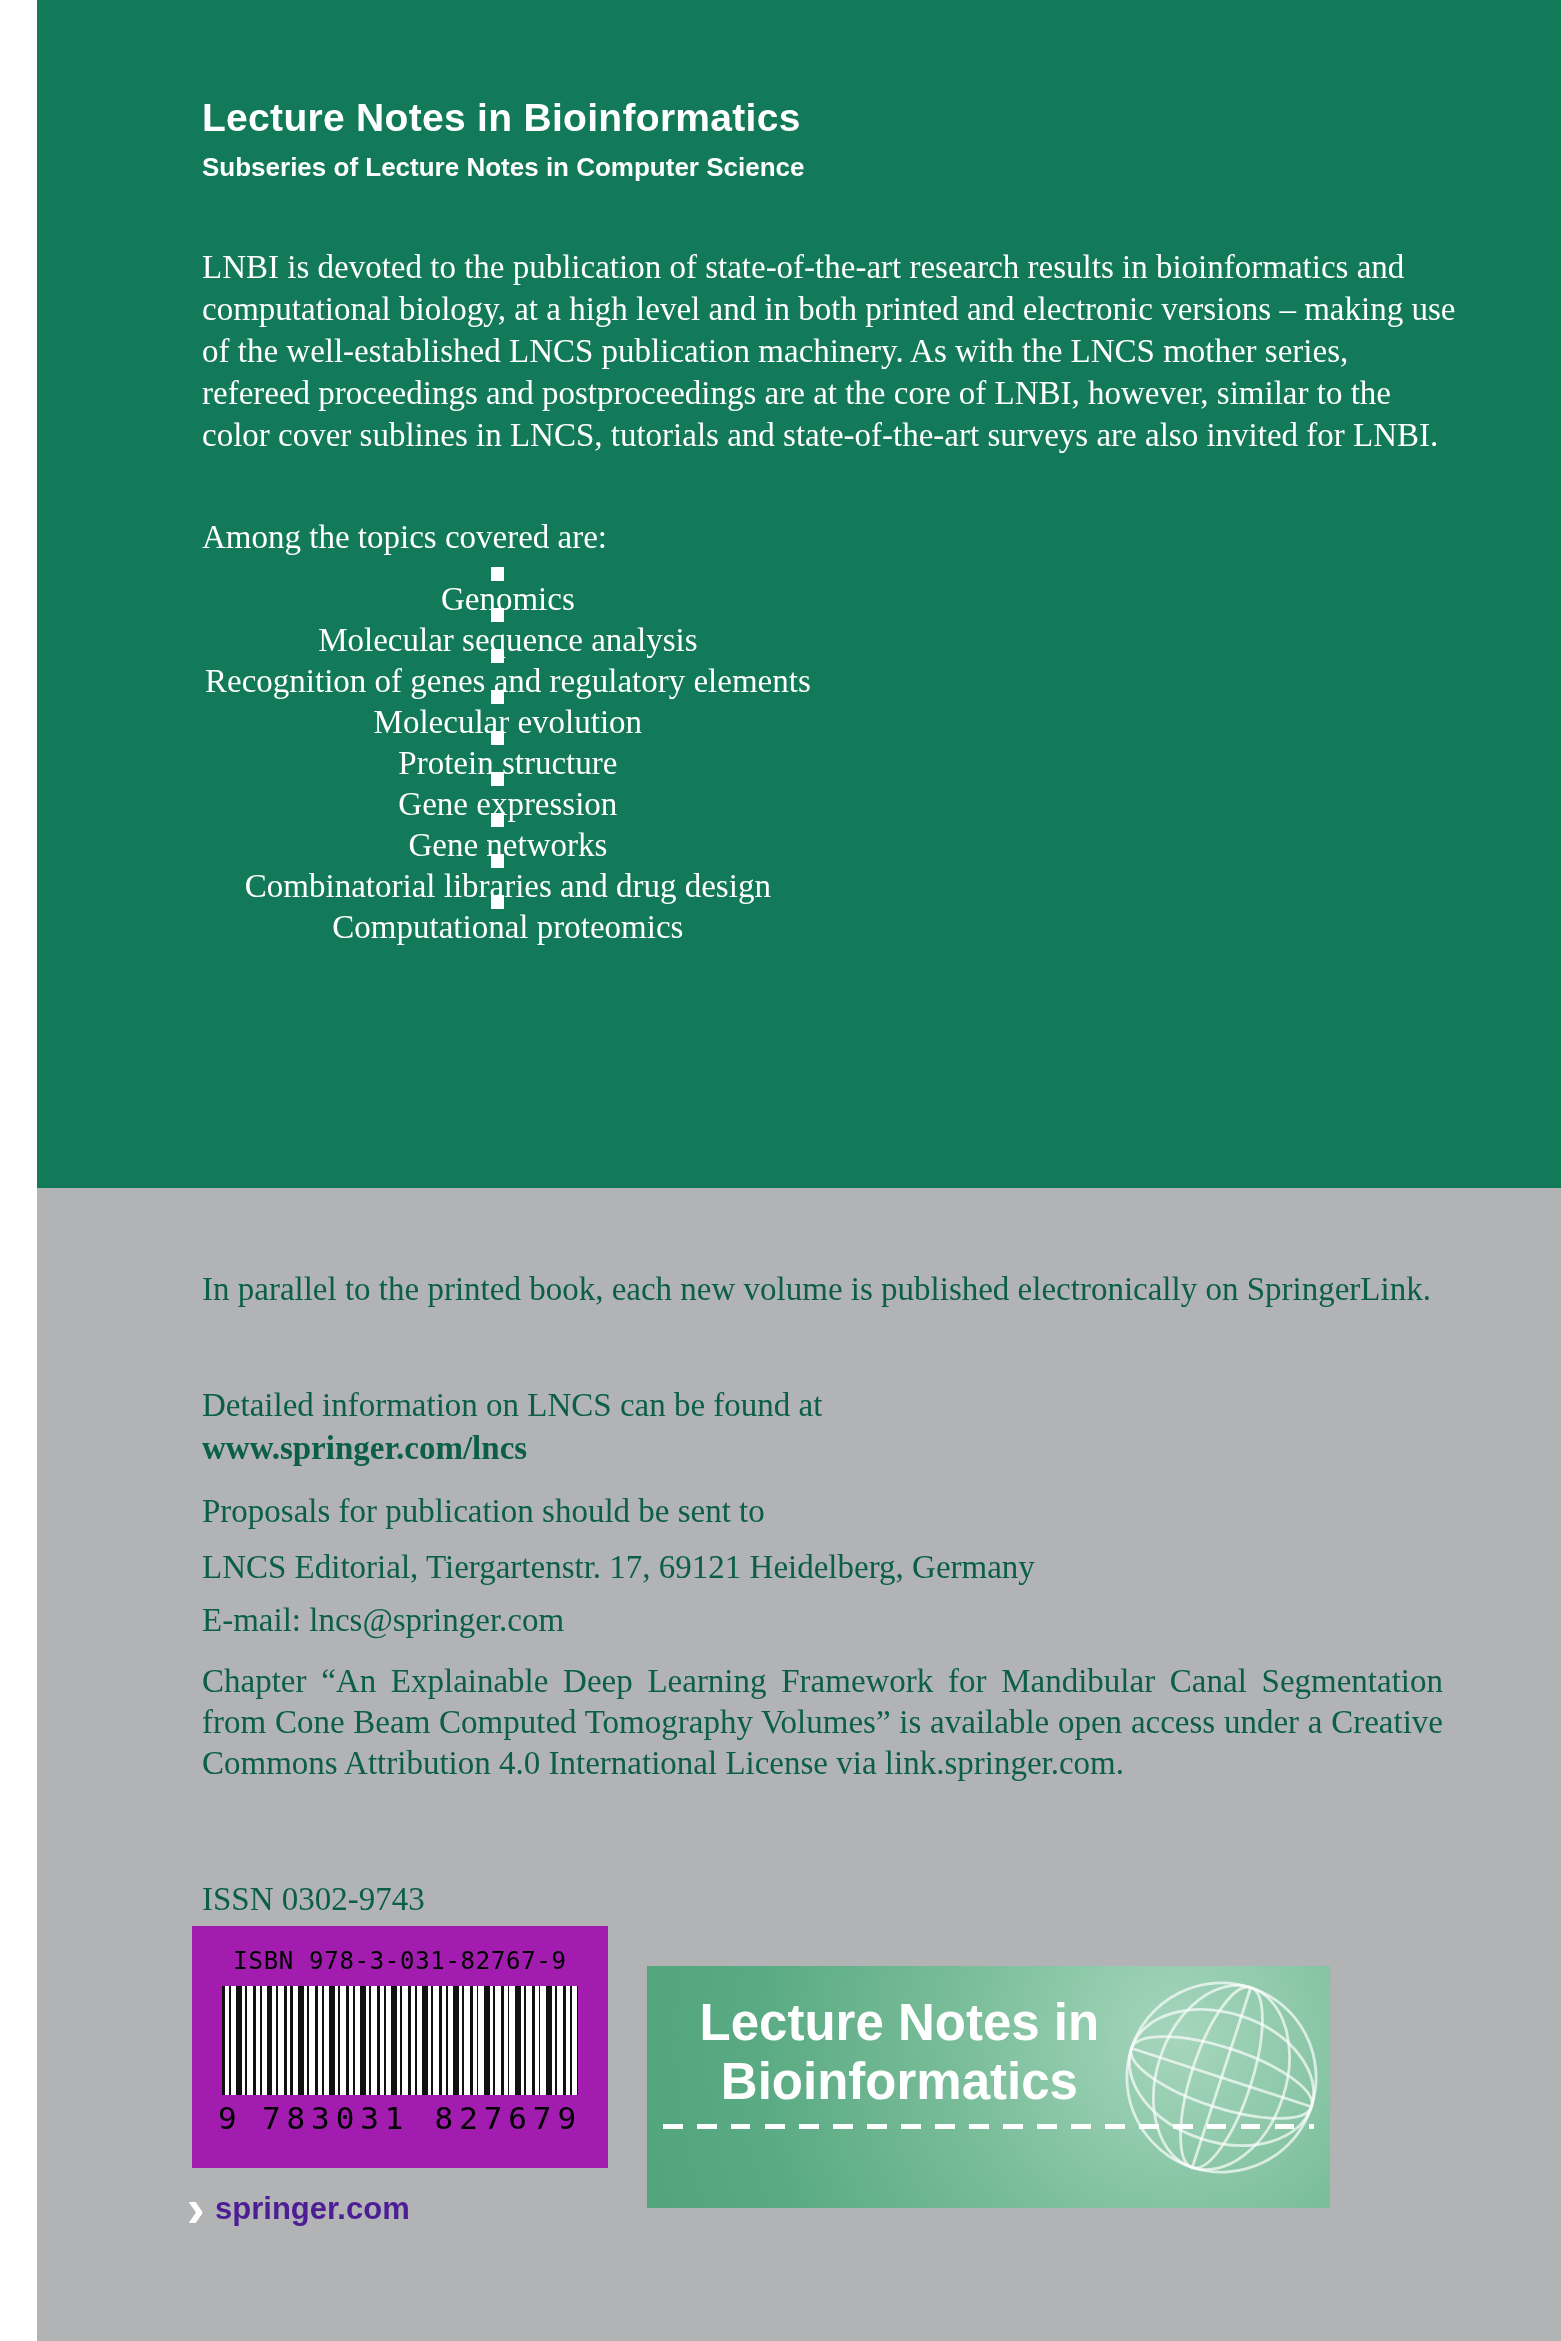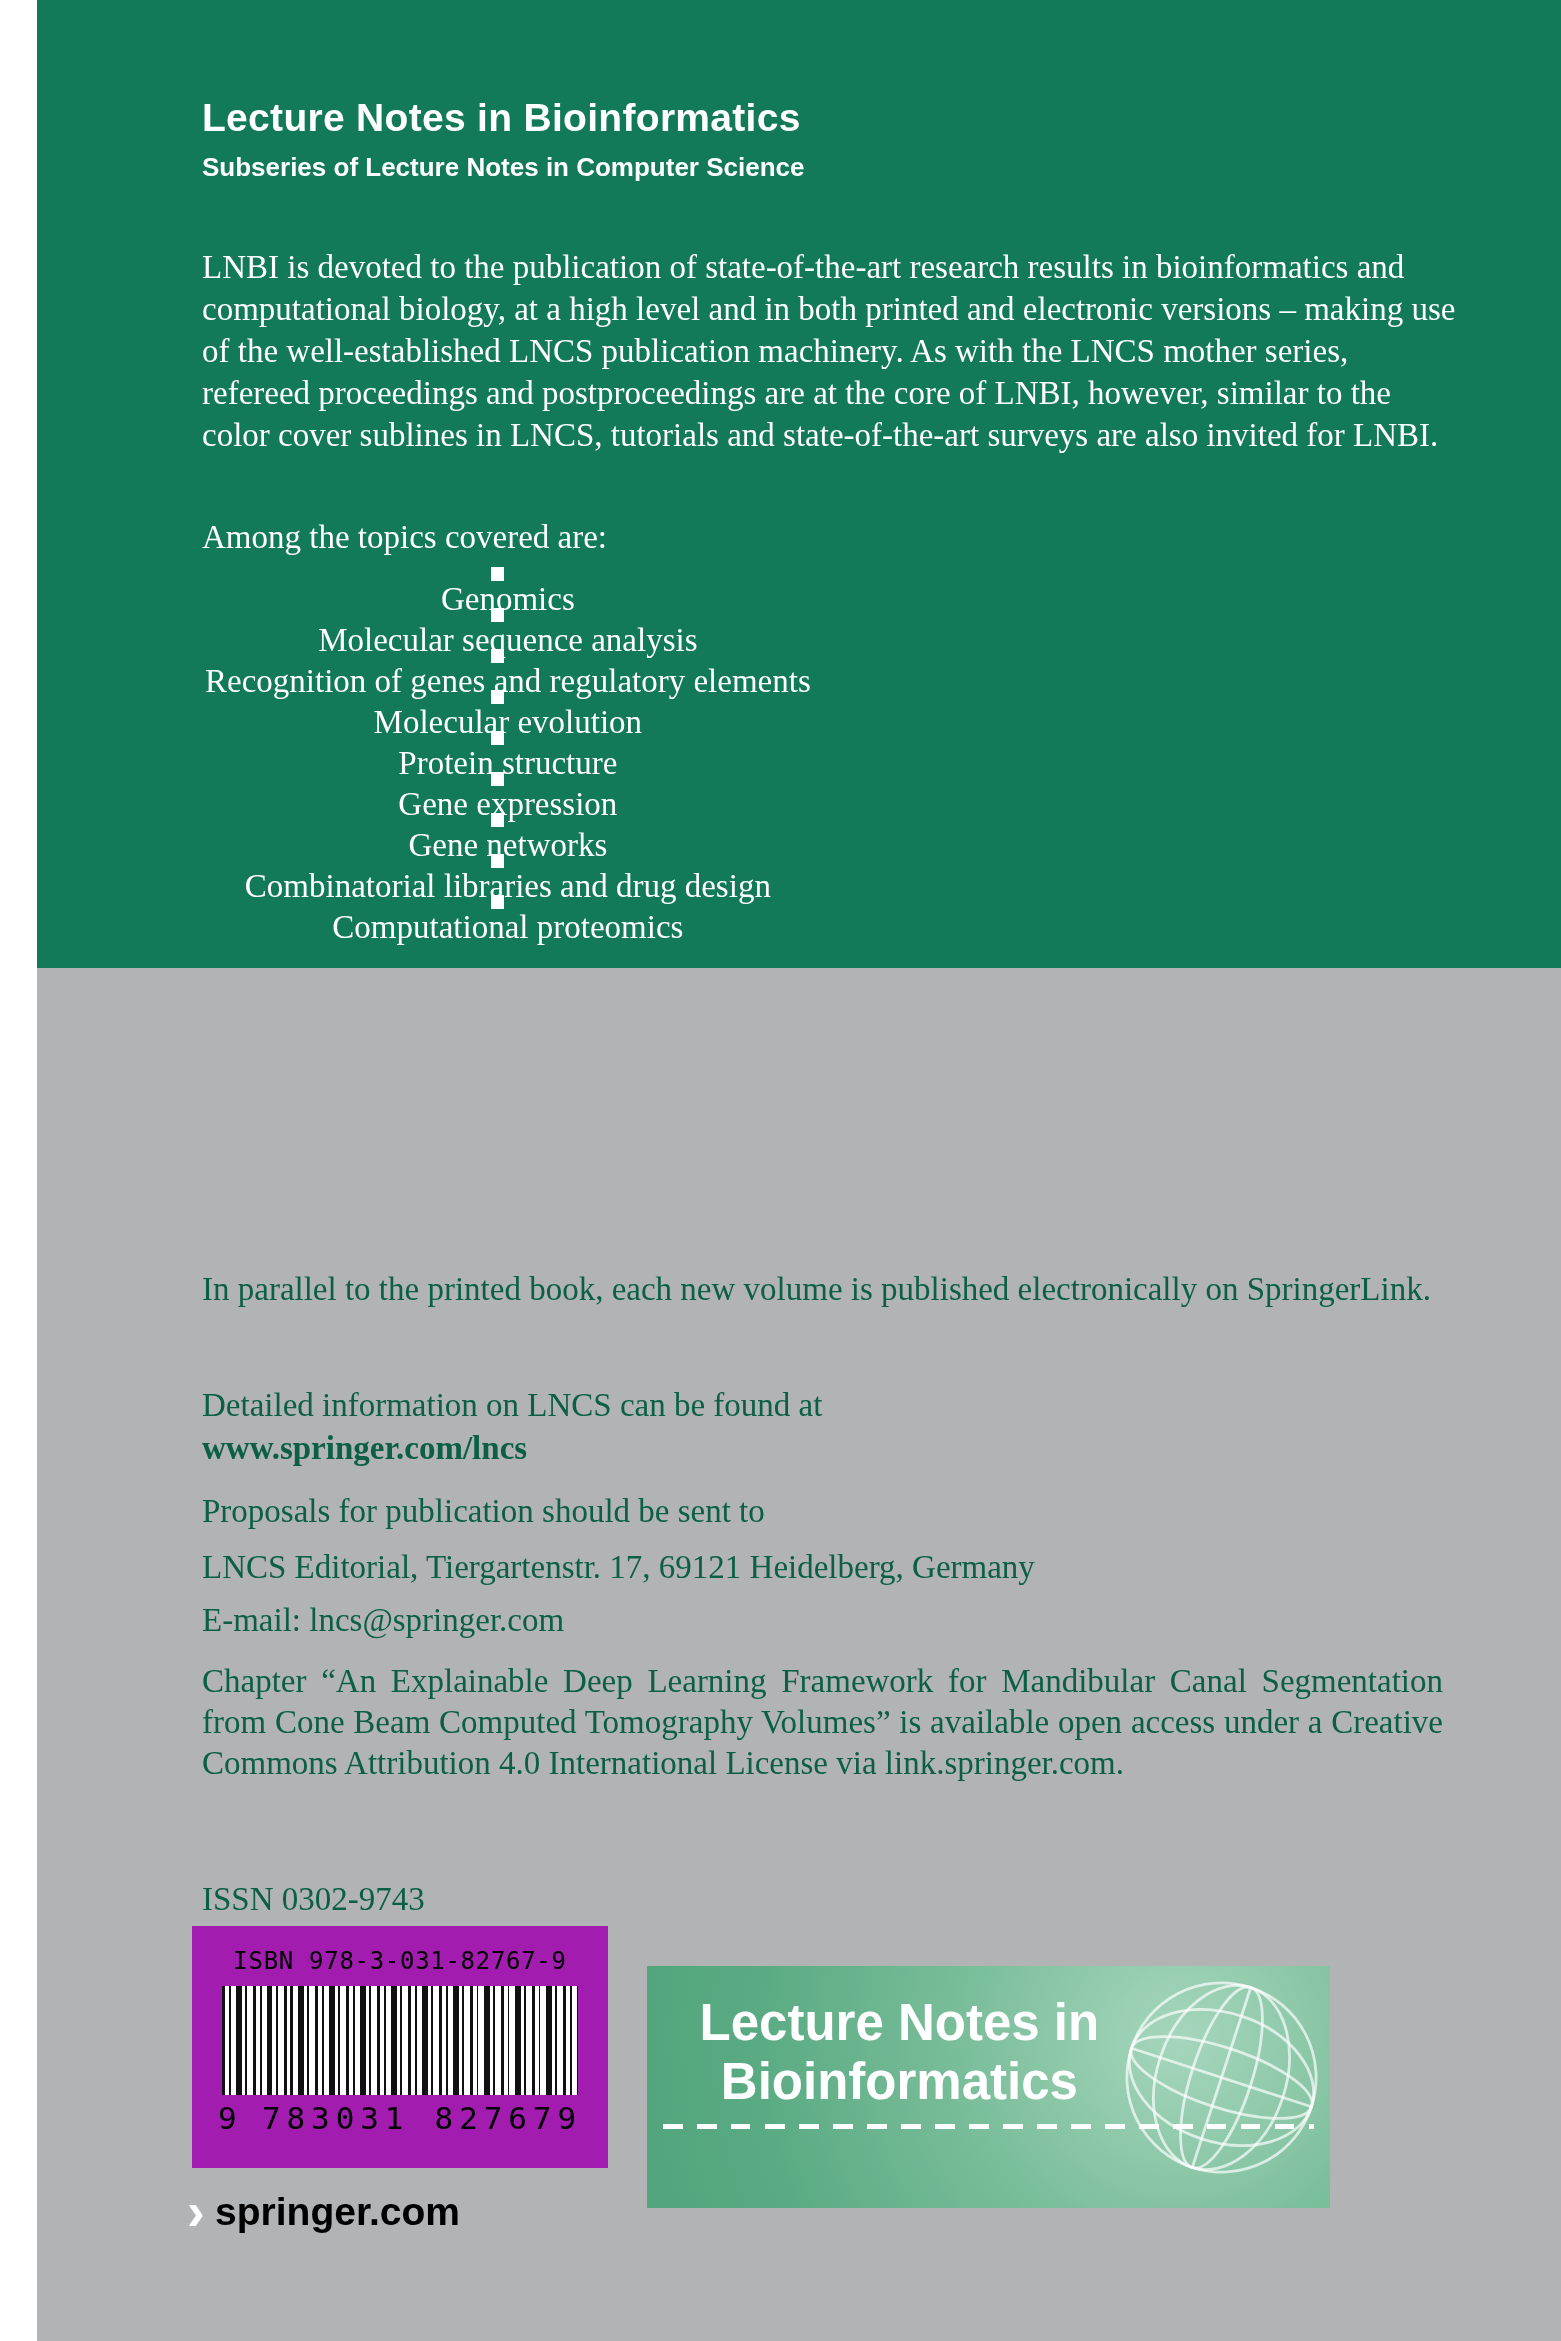--- a/index.html
+++ b/index.html
@@ -5,21 +5,21 @@
   * { margin:0; padding:0; box-sizing:border-box; }
   body { margin:0; background:#777; }
   .page {
     position:relative; width:1562px; height:2342px;
     background:#b2b3b5; overflow:hidden;
     font-family:"Liberation Serif", serif;
   }
   .left-strip { position:absolute; left:0; top:0; width:37px; height:2342px; background:#ffffff; }
 
   
-  .green-panel { position:absolute; left:37px; top:0; width:1525px; height:968px; background:#127a58; color:#fff; }
+  .green-panel { position:absolute; left:37px; top:0; width:1525px; height:1188px; background:#127a58; color:#fff; }
   .series-title { position:absolute; top:96px; left:165px; font-family:"Liberation Sans",sans-serif; font-weight:bold; font-size:39px; letter-spacing:0.3px; }
   .series-subtitle { position:absolute; top:152px; left:165px; font-family:"Liberation Sans",sans-serif; font-weight:bold; font-size:26px;text-align:center; }
   .series-desc { position:absolute; top:246px; left:165px; width:1256px; font-size:33px; line-height:42px; }
   .topics-heading { position:absolute; top:519px; left:165px; font-size:33px; }
   .topics-list { position:absolute; top:567px; left:168px; list-style:none; }
   .topic { display:flex; align-items:center; height:41px; font-size:33px;flex-direction:column; }
   .bullet { width:13.7px; height:13.7px; background:#fff; margin-right:21px; flex:0 0 auto; }
 
   
   .gray-text { position:absolute; left:202px; width:1256px; color:#0b5f45; font-size:33px; line-height:41px; }
@@ -54,21 +54,21 @@
   .globe { position:absolute; top:3.9px; right:1.3px; width:215px; height:215px; }
   .dashes { position:absolute; left:15.6px; right:15.6px; bottom:79px; height:4.6px;
     background:repeating-linear-gradient(90deg,#fff 0 19.5px, transparent 19.5px 34px); }
   .logo-strip { position:absolute; left:0; right:0; bottom:0; height:69px; background:#127a58;
     display:flex; align-items:center; justify-content:center; color:#fff;
     font-family:"Liberation Sans",sans-serif; font-weight:bold; font-size:30px; }
 
   
   .footer { position:absolute; left:187px; top:2190px; display:flex; align-items:center; }
   .chevron { color:#fff; font-size:53px; font-weight:bold; font-family:"Liberation Sans",sans-serif; line-height:38px; margin-right:10.4px; }
-  .site { color:#000000; font-size:39px; font-family:"Liberation Sans",sans-serif; font-weight:bold; }
+  .site { color:#4c1d95; font-size:31px; font-family:"Liberation Sans",sans-serif; font-weight:bold; }
 </style>
 </head>
 <body>
 
 <div class="page">
 
   <div class="left-strip"></div>
 
   <div class="green-panel">
     <div class="series-title">Lecture Notes in Bioinformatics</div>

